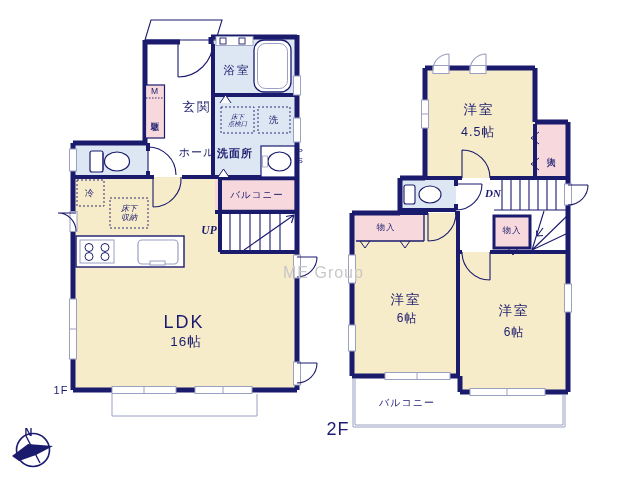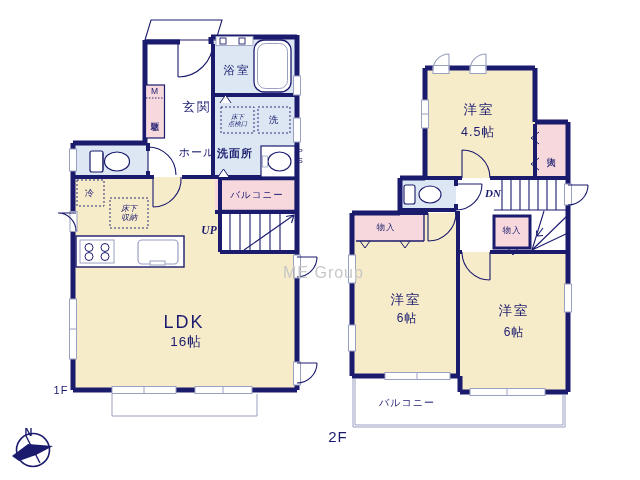--- a/index.html
+++ b/index.html
@@ -222,21 +222,21 @@
 <div class="lbl" style="left:90px;top:193px;font-size:9px;">冷</div>
 <div class="lbl two" style="left:129px;top:213px;font-size:8px;">
   <div>床下</div>
   <div>収納</div>
 </div>
 <div class="lbl" style="left:257px;top:195px;font-size:9.5px;">バルコニー</div>
 <div class="lbl it" style="left:209px;top:231px;font-size:11.5px;">UP</div>
 <div class="lbl" style="left:184px;top:322px;font-size:18px;letter-spacing:2px;">LDK</div>
 <div class="lbl" style="left:186px;top:342px;font-size:13.5px;">16帖</div>
 
-<div class="lbl" style="left:338px;top:429px;font-size:15px;margin-top:8px;">2F</div>
+<div class="lbl" style="left:338px;top:429px;font-size:18px;">2F</div>
 <div class="lbl" style="left:479px;top:110px;font-size:13.5px;letter-spacing:2px;">洋室</div>
 <div class="lbl" style="left:478px;top:132px;font-size:12.5px;">4.5帖</div>
 <div class="lbl v" style="left:551px;top:150px;font-size:9px;">物入</div>
 <div class="lbl it" style="left:493px;top:193px;font-size:11px;">DN</div>
 <div class="lbl" style="left:512px;top:231px;font-size:8.5px;">物入</div>
 <div class="lbl" style="left:386px;top:228px;font-size:8.5px;">物入</div>
 <div class="lbl" style="left:406px;top:300px;font-size:13.5px;letter-spacing:2px;">洋室</div>
 <div class="lbl" style="left:407px;top:319px;font-size:12px;">6帖</div>
 <div class="lbl" style="left:514px;top:311px;font-size:13.5px;letter-spacing:2px;">洋室</div>
 <div class="lbl" style="left:514px;top:333px;font-size:12px;">6帖</div>

